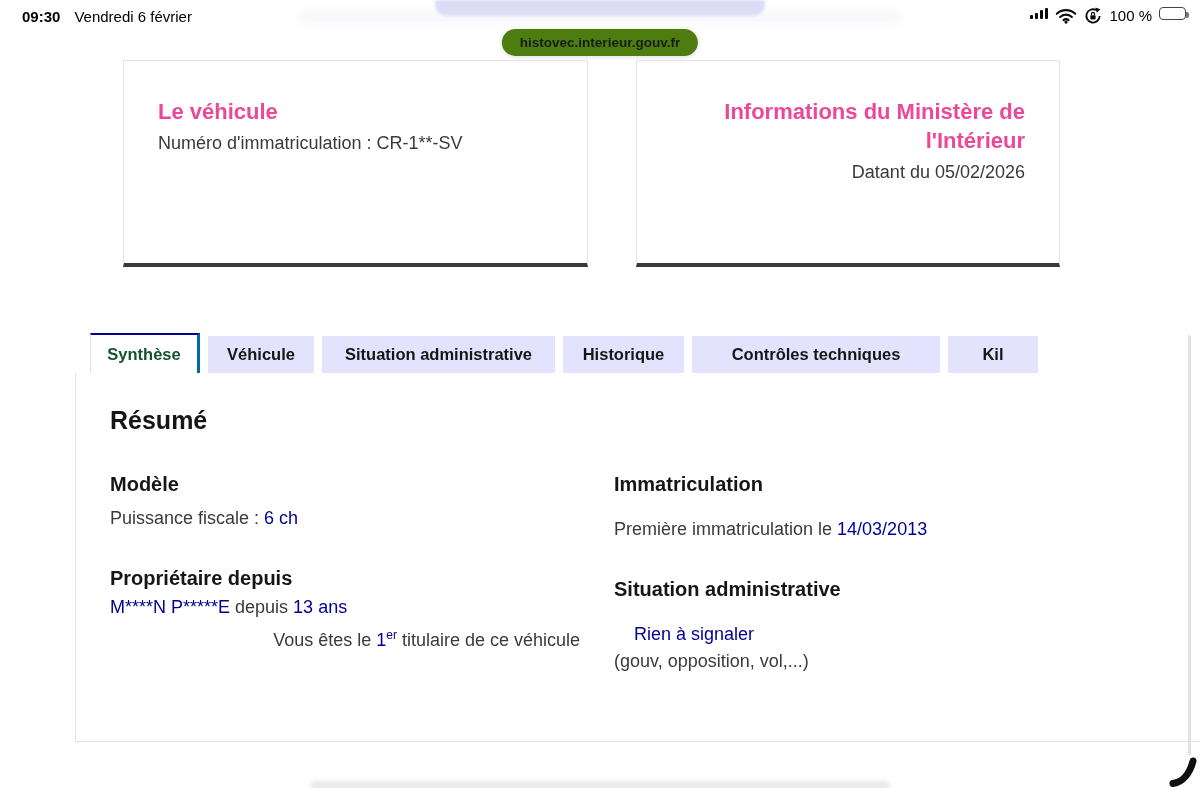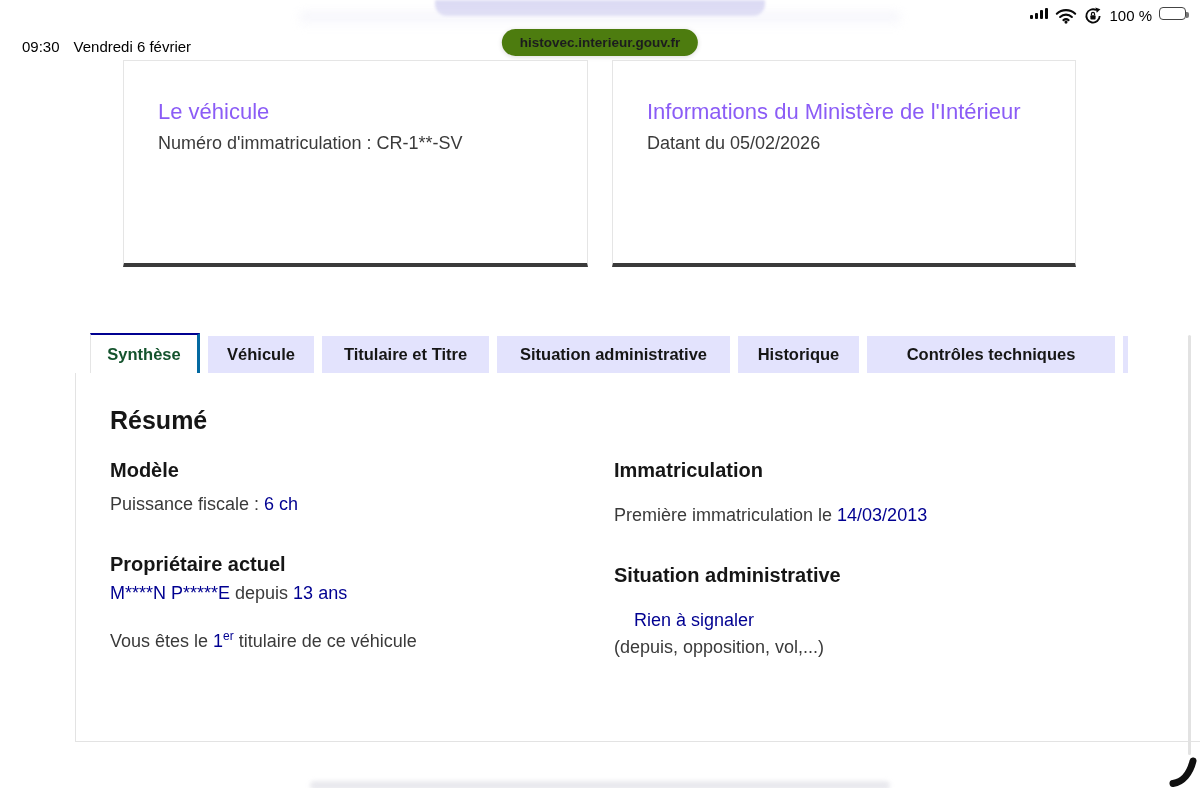--- a/index.html
+++ b/index.html
@@ -6,21 +6,21 @@
   html,body { width:1200px; height:788px; overflow:hidden; }
   body {
     font-family:"Liberation Sans","DejaVu Sans",sans-serif;
     background:#ffffff; position:relative; color:#161616;
   }
 
   
   .statusbar { position:absolute; top:0; left:0; width:1200px; height:34px; }
   .sb-left { position:absolute; left:22px; top:8px; display:flex; gap:14px; align-items:baseline;
              font-size:15px; color:#000; }
-  .sb-time { font-weight:400;margin-top:30px; }
+  .sb-time { font-weight:700; }
   .sb-date { font-weight:400; }
   .sb-right { position:absolute; right:14px; top:7px; display:flex; gap:7px; align-items:flex-start; height:20px; }
   .sb-pct { font-size:15px; color:#000; }
   .cell-bars { display:flex; align-items:flex-end; gap:1.5px; height:12px; }
   .cell-bars i { display:block; width:3.5px; background:#0a0a0a; border-radius:1px; }
   .battery { position:relative; width:27px; height:13px; border:1px solid #444; border-radius:4px; padding:1.5px; }
   .battery .fill { width:100%; height:100%; background:#0a0a0a; border-radius:2px; }
   .battery .nub { position:absolute; right:-3.5px; top:3.5px; width:2.5px; height:6px; background:#777; border-radius:0 2px 2px 0; }
 
   
@@ -32,45 +32,45 @@
              background:#4d7c0f; border-radius:15px; padding:6px 18px;
              font-size:13.5px; font-weight:700; color:#1c1c1e;
              box-shadow:0 1px 5px rgba(0,0,0,.14); }
   .bottomblur { position:absolute; left:310px; bottom:-2px; width:580px; height:9px;
                 background:#e9e9ee; border-radius:5px; filter:blur(2px); }
 
   
   .card { position:absolute; top:60px; height:207px; background:#fff;
           border:1px solid #e5e5e5; border-bottom:4px solid #3a3a3a; padding:36px 34px; }
   .card.c1 { left:123px; width:465px; }
-  .card.c2 { left:612px; width:464px; }
-  .card h3 { color:#8b5cf6; font-size:22px; font-weight:400; line-height:29px; }
+  .card.c2 { left:636px; width:424px;text-align:right; }
+  .card h3 { color:#ec4899; font-size:22px; font-weight:700; line-height:29px; }
   .card p { margin-top:5px; font-size:18px; color:#3a3a3a; line-height:24px; }
 
   
   .tabstrip { position:absolute; left:75px; top:333px; width:1053px; height:40px;
               overflow:hidden; display:flex; align-items:flex-start; padding-left:15px; gap:8px; }
   .tab { flex:none; height:37px; margin-top:3px; background:#e3e3fd; color:#161616;
          font-size:16.5px; font-weight:700; display:flex; align-items:center; justify-content:center;
          cursor:pointer; }
   .tab.active { height:40px; margin-top:0; background:#ffffff; color:#14532d;
                 border-top:2px solid #000091; border-left:1px solid #e5e5e5; border-right:3px solid #0369a1; }
 
   
   .panel { position:absolute; left:75px; top:373px; width:1139px; height:369px;
            background:#fff; border:1px solid #e3e3e3; border-top:none; }
   .panel h2 { position:absolute; left:34px; top:33px; font-size:25px; font-weight:700; color:#161616; }
-  .col { position:absolute; top:84px; width:470px; }
+  .col { position:absolute; top:98px; width:470px; }
   .col.left { left:34px; }
   .col.right { left:538px; }
   .col h4 { font-size:20px; font-weight:700; color:#161616; line-height:26px; }
   .line { font-size:18px; line-height:22px; color:#3a3a3a; white-space:pre-wrap; }
   .blue { color:#000091; }
   .mt22 { margin-top:21px; } .mt11 { margin-top:10px; }
-  .mt38 { margin-top:36px; } .mt6 { margin-top:5px; } .mt7 { margin-top:21px; }
+  .mt38 { margin-top:36px; } .mt6 { margin-top:5px; } .mt7 { margin-top:6px;text-align:right; }
   .indent { padding-left:20px; }
   sup { font-size:12px; }
 
   
   .scrollbar { position:absolute; left:1188px; top:335px; width:3px; height:420px;
                background:#e2e2e2; border-radius:2px; }
   .cornerarc { position:absolute; left:1164px; top:752px; }
 </style>
 </head>
 <body>
@@ -119,46 +119,45 @@
   <p>Numéro d'immatriculation : CR-1**-SV</p>
 </div>
 <div class="card c2">
   <h3>Informations du Ministère de l'Intérieur</h3>
   <p>Datant du 05/02/2026</p>
 </div>
 
 <div class="tabstrip">
   <div class="tab active" style="width:110px">Synthèse</div>
   <div class="tab" style="width:106px">Véhicule</div>
-  <div class="tab" style="width:167px">Titulaire et Titre</div>
   <div class="tab" style="width:233px">Situation administrative</div>
   <div class="tab" style="width:121px">Historique</div>
   <div class="tab" style="width:248px">Contrôles techniques</div>
   <div class="tab" style="width:90px">Kil</div>
 </div>
 
 <div class="panel">
   <h2>Résumé</h2>
 
   <div class="col left">
     <h4>Modèle</h4>
     <div class="line mt11"><span>Puissance fiscale : </span><span class="blue">6 ch</span></div>
 
-    <h4 class="mt38">Propriétaire actuel</h4>
+    <h4 class="mt38">Propriétaire depuis</h4>
     <div class="line mt6"><span class="blue">M****N P*****E</span><span> depuis </span><span class="blue">13 ans</span></div>
     <div class="line mt7"><span>Vous êtes le </span><span class="blue">1</span><sup class="blue">er</sup><span> titulaire de ce véhicule</span></div>
   </div>
 
   <div class="col right">
     <h4>Immatriculation</h4>
     <div class="line mt22"><span>Première immatriculation le </span><span class="blue">14/03/2013</span></div>
 
     <h4 class="mt38">Situation administrative</h4>
     <div class="line blue mt22 indent">Rien à signaler</div>
-    <div class="line mt6">(depuis, opposition, vol,...)</div>
+    <div class="line mt6">(gouv, opposition, vol,...)</div>
   </div>
 </div>
 
 <div class="scrollbar"></div>
 
 <svg class="cornerarc" width="38" height="36" viewBox="0 0 38 36">
   <path d="M 9,31.5 C 19,30 26,21 29,9" fill="none" stroke="#101010" stroke-width="7" stroke-linecap="round"></path>
 </svg>
 
 <div class="bottomblur"></div>

